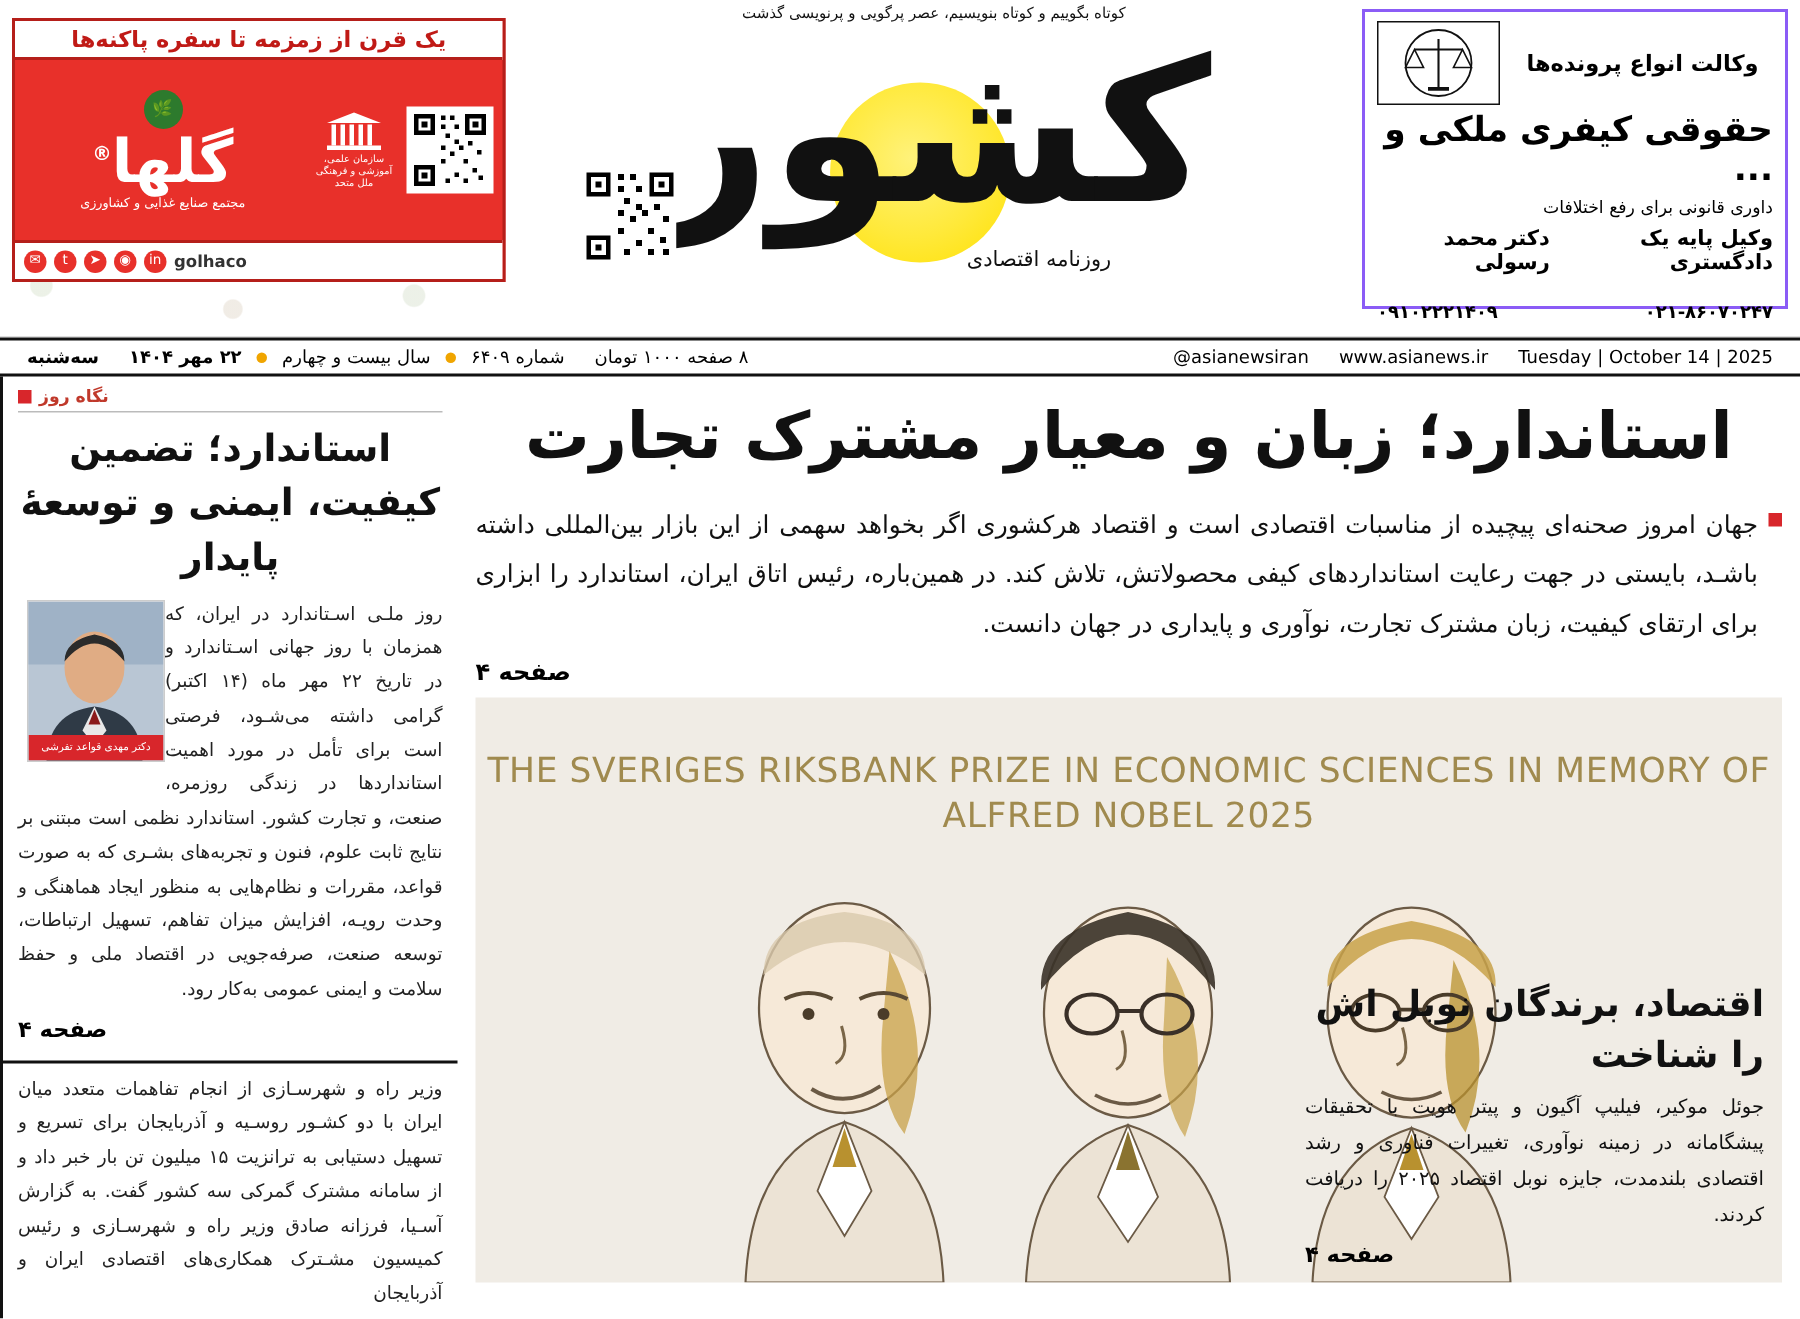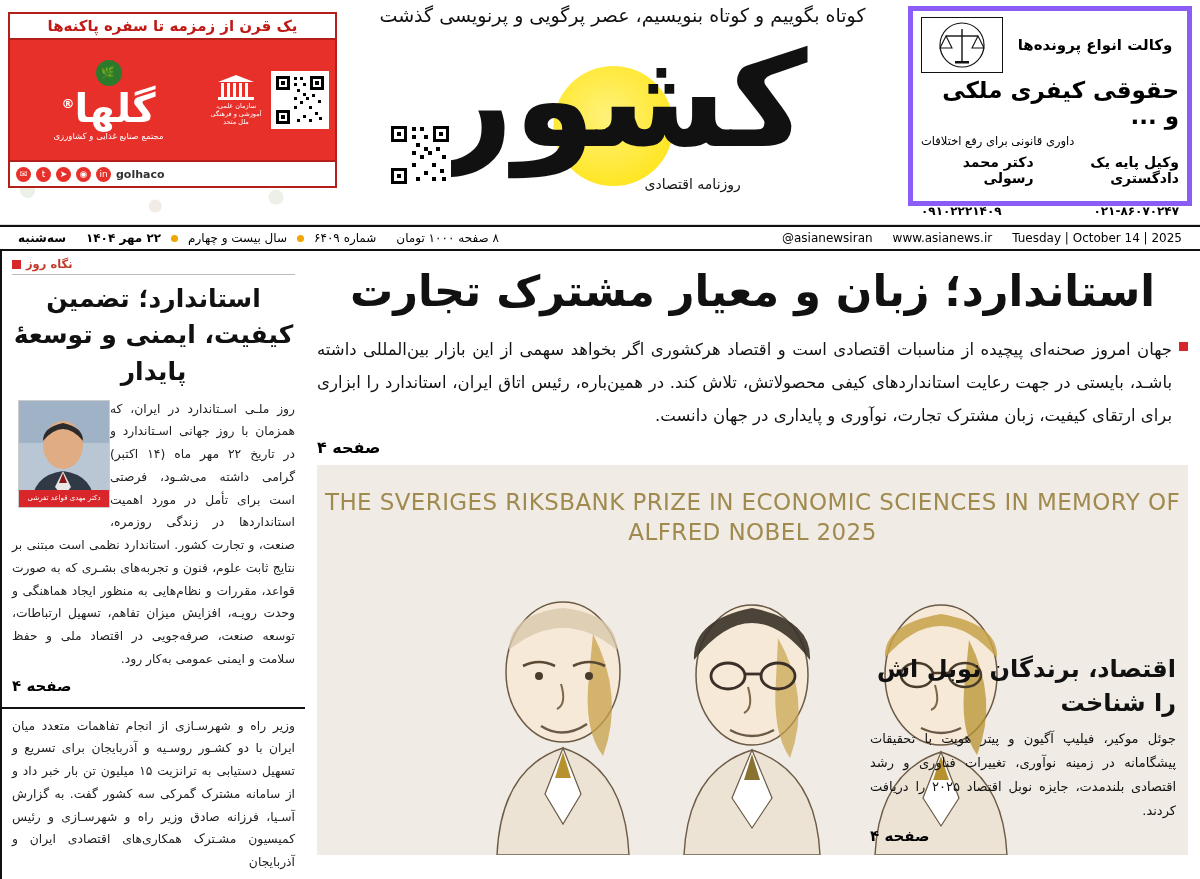--- a/index.html
+++ b/index.html
@@ -73,21 +73,21 @@
     background:#e8302a; color:#fff; font-size:9px;
     display:flex; align-items:center; justify-content:center;
   }
   .ad-social .handle { font-size: 11px; color:#333; margin-right:4px; font-weight:bold; direction:ltr; }
 
   
   .title-block {
     flex: 1; position: relative; display:flex; flex-direction:column;
     align-items:center; justify-content:flex-start; padding-top: 4px;
   }
-  .slogan { font-size: 19px; color:#111; direction:rtl; margin-bottom: 2px; }
+  .slogan { font-size: 10px; color:#111; direction:rtl; margin-bottom: 2px; }
   .logo-wrap { position: relative; width: 100%; height: 190px; }
   .sun {
     position:absolute; left: 50%; top: 38px; transform: translateX(-58%);
     width: 120px; height: 120px; border-radius: 50%;
     background: radial-gradient(circle at 45% 42%, #fff27a 0%, #ffe93a 55%, #ffe000 100%);
   }
   .logo-text {
     position: absolute; left: 50%; top: 6px; transform: translateX(-50%);
     font-size: 132px; font-weight: bold; color: #111; line-height: 1;
     direction: rtl; letter-spacing: -4px;
@@ -98,22 +98,22 @@
     font-size: 14px; color:#111; direction: rtl;
   }
   .qr-right {
     position:absolute; left: 12px; top: 96px;
     width: 62px; height: 62px;
   }
 
   
   .ad-right { width: 300px; padding: 6px 8px; }
   .law-box {
-    border: 5px solid #8b5cf6; height: 200px; padding: 6px 8px;
-    display:flex; flex-direction: column; align-items: flex-end; direction: rtl;
+    border: 2px solid #8b5cf6; height: 200px; padding: 6px 8px;
+    display:flex; flex-direction: column; align-items: flex-start; direction: rtl;
     position: relative;
   }
   .law-top { display:flex; flex-direction: row-reverse; width:100%; align-items:center; gap: 8px; }
   .law-emblem { width: 82px; height: 56px; border: 1px solid #111; display:flex; align-items:center; justify-content:center; }
   .law-title { flex:1; text-align:center; font-size: 15px; font-weight: bold; }
   .law-big { font-size: 23px; font-weight: bold; margin-top: 4px; }
   .law-sub { font-size: 11.5px; margin-top: 5px; }
   .law-row { display:flex; flex-direction: row-reverse; width: 100%; justify-content: space-between; font-size: 14px; font-weight:bold; margin-top: 6px; }
   .law-phone { display:flex; flex-direction: row-reverse; width: 100%; justify-content: space-between; font-size: 12px; font-weight:bold; margin-top: 18px; }
 
@@ -172,21 +172,21 @@
     position:absolute; right: 0; top: 9px; width: 9px; height: 9px; background:#d8262b;
   }
   .lead-page { direction: rtl; text-align: left; font-size: 16px; font-weight: bold; margin-top: 6px; }
 
   
   .photo {
     margin-top: 8px; height: 390px; position: relative;
     background: #f0ece5; overflow: hidden;
   }
   .photo .nobel-caption {
-    position:absolute; top: 22px; left: 0; right: 0; text-align:center;
+    position:absolute; top: 34px; left: 0; right: 0; text-align:center;
     color:#a08a4e; font-size: 23px; line-height: 1.32; letter-spacing: .4px;
     direction: ltr; font-family: "DejaVu Sans", sans-serif;
   }
   .faces { position:absolute; bottom: 0; left: 0; right: 0; height: 290px; display:flex; justify-content:center; align-items:flex-end; gap: 4px; }
   .face { width: 185px; height: 275px; position: relative; }
   .overlay-cap {
     position:absolute; right: 0; bottom: 0; width: 330px;
     background: rgba(255,255,255,0.0); padding: 8px 12px 10px 12px; direction: rtl;
   }
   .overlay-cap .h {

